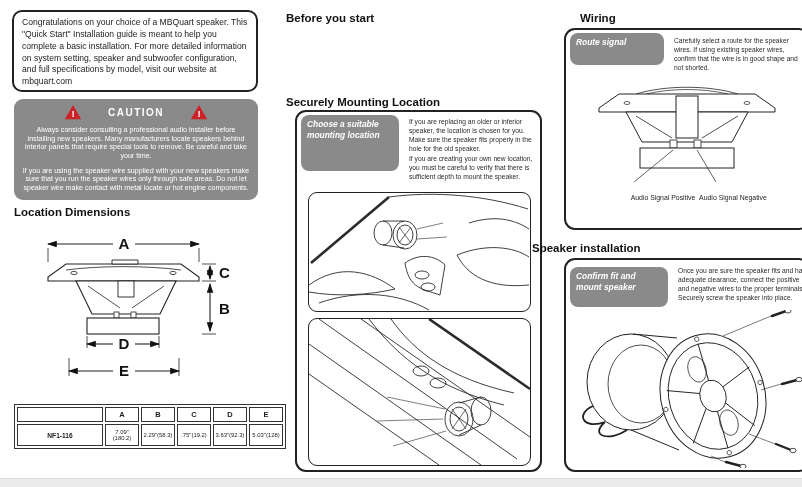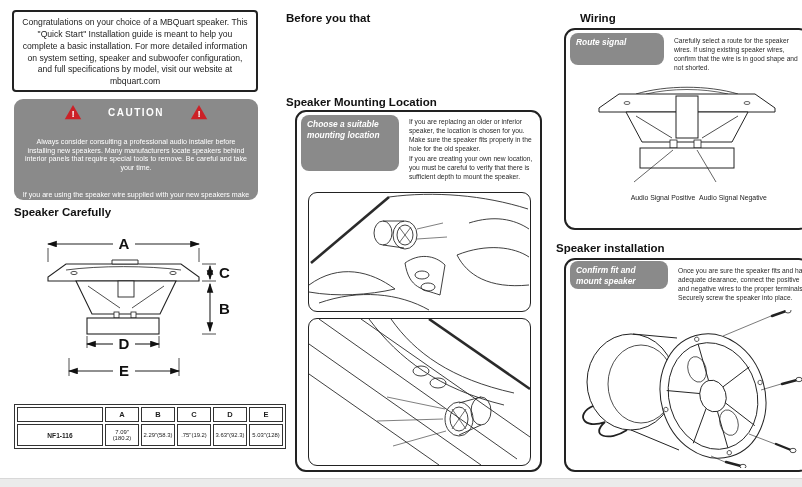--- a/index.html
+++ b/index.html
@@ -1,27 +1,27 @@
 <!DOCTYPE html>
 <html><head>
 <meta charset="utf-8">
 <style>
   html,body{margin:0;padding:0;background:#fff;}
   #page{position:relative;width:802px;height:487px;background:#ffffff;overflow:hidden;
         font-family:"Liberation Sans","DejaVu Sans",sans-serif;color:#1c1c1c;}
   .hd{position:absolute;font-weight:bold;font-size:11.5px;color:#111;}
   
   .intro-box{position:absolute;left:12px;top:10px;width:246px;height:82px;border:2px solid #222;
-             border-radius:4px;font-size:8.6px;line-height:1.38;text-align:center;
+             border-radius:10px;font-size:8.6px;line-height:1.38;text-align:left;
              padding:5px 8px;box-sizing:border-box;color:#222;}
   .caution-box{position:absolute;left:14px;top:99px;width:244px;height:101px;background:#8a8a8a;
                border-radius:9px;color:#fff;text-align:center;box-sizing:border-box;padding:4px 8px;}
   .caution-head{display:flex;align-items:center;justify-content:center;gap:26px;margin-top:1px;}
   .caution-title{font-weight:bold;font-size:10px;letter-spacing:1.5px;}
-  .caution-body{font-size:7.1px;line-height:1.22;margin-top:18px;}
+  .caution-body{font-size:7.1px;line-height:1.22;margin-top:6px;}
   .tri{width:18px;height:16px;display:block;}
   
   .dim-table{position:absolute;left:14px;top:404px;border-collapse:separate;border-spacing:2px;
              border:1px solid #333;background:#fff;}
   .dim-table td,.dim-table th{border:1px solid #333;text-align:center;background:#fff;}
   .dim-table th{width:30px;height:11px;font-size:7.5px;font-weight:bold;}
   .dim-table th.model-h{width:82px;}
   .dim-table td{height:18px;font-size:5.9px;color:#222;}
   .dim-table td.model{font-weight:bold;font-size:6.6px;}
   
@@ -53,24 +53,24 @@
         <path d="M12 1 L23 20 L1 20 Z" fill="#cc2127"></path>
         <text x="12" y="17.5" text-anchor="middle" font-size="13" font-weight="bold" fill="#fff" font-family="Liberation Sans,sans-serif">!</text>
       </svg>
       <span class="caution-title">CAUTION</span>
       <svg class="tri" viewBox="0 0 24 21">
         <path d="M12 1 L23 20 L1 20 Z" fill="#cc2127"></path>
         <text x="12" y="17.5" text-anchor="middle" font-size="13" font-weight="bold" fill="#fff" font-family="Liberation Sans,sans-serif">!</text>
       </svg>
     </div>
     <div class="caution-body">Always consider consulting a professional audio installer before installing new speakers. Many manufacturers locate speakers behind interior panels that require special tools to remove. Be careful and take your time.</div>
-    <div class="caution-body">If you are using the speaker wire supplied with your new speakers make sure that you run the speaker wires only through safe areas. Do not let speaker wire make contact with metal edges or hot engine components.</div>
-  </div>
-
-  <div class="hd" style="left:14px;top:206px;">Speaker Carefully</div>
+    <div class="caution-body">If you are using the speaker wire supplied with your new speakers make sure that you run the speaker wires only through safe areas. Do not let speaker wire make contact with metal locate or hot engine components.</div>
+  </div>
+
+  <div class="hd" style="left:14px;top:206px;">Location Dimensions</div>
 
   <svg style="position:absolute;left:14px;top:226px;" width="244" height="172" viewBox="0 0 244 172">
     <defs>
       <marker id="ah" markerWidth="9" markerHeight="8" refX="8" refY="3" orient="auto-start-reverse">
         <path d="M0,0 L9,3 L0,6 Z" fill="#111"></path>
       </marker>
     </defs>
     <g stroke="#222" stroke-width="1.1" fill="none">
 
       <line x1="34" y1="18" x2="99" y2="18" marker-start="url(#ah)"></line>
@@ -131,23 +131,23 @@
       <td class="model">NF1-116</td>
       <td>7.09"(180.2)</td>
       <td>2.29"(58.3)</td>
       <td>.75"(19.2)</td>
       <td>3.63"(92.3)</td>
       <td>5.03"(128)</td>
     </tr>
   </tbody>
     </table>
 
-  <div class="hd" style="left:286px;top:12px;">Before you that</div>
-
-  <div class="hd" style="left:286px;top:96px;">Speaker Mounting Location</div>
+  <div class="hd" style="left:286px;top:12px;">Before you start</div>
+
+  <div class="hd" style="left:286px;top:96px;">Securely Mounting Location</div>
 
   <div class="obox" style="left:283px;top:110px;width:247px;height:362px;">
     <div class="tab" style="left:4px;top:3px;width:98px;height:56px;">Choose a suitable mounting location</div>
     <div class="smallp" style="left:112px;top:5px;width:128px;">If you are replacing an older or inferior speaker, the location is chosen for you. Make sure the speaker fits properly in the hole for the old speaker.</div>
     <div class="smallp" style="left:112px;top:42px;width:128px;">If you are creating your own new location, you must be careful to verify that there is sufficient depth to mount the speaker.</div>
 
     <div class="ibox" style="left:11px;top:80px;width:223px;height:120px;">
       <svg width="221" height="118" viewBox="0 0 221 118">
         <g stroke="#2a2a2a" fill="none" stroke-width="0.9">
           <line x1="2" y1="70" x2="80" y2="4" stroke-width="2.6"></line>
@@ -223,24 +223,24 @@
         <rect x="120" y="58" width="7" height="8" fill="#fff" stroke-width="0.8"></rect>
         <rect x="66" y="66" width="94" height="20" fill="#fff"></rect>
         <line x1="99" y1="68" x2="60" y2="100" stroke-width="0.7"></line>
         <line x1="123" y1="68" x2="142" y2="100" stroke-width="0.7"></line>
       </g>
     </svg>
     <div class="wire-label" style="left:62px;top:164px;">Audio Signal Positive</div>
     <div class="wire-label" style="left:132px;top:164px;">Audio Signal Negative</div>
   </div>
 
-  <div class="hd" style="left:556px;top:242px;">Speaker installation</div>
+  <div class="hd" style="left:532px;top:242px;">Speaker installation</div>
 
   <div class="obox" style="left:552px;top:258px;width:246px;height:214px;">
-    <div class="tab" style="left:4px;top:1px;width:98px;height:28px;">Confirm fit and mount speaker</div>
+    <div class="tab" style="left:4px;top:7px;width:98px;height:40px;">Confirm fit and mount speaker</div>
     <div class="smallp" style="left:112px;top:6px;width:128px;">Once you are sure the speaker fits and has adequate clearance, connect the positive and negative wires to the proper terminals. Securely screw the speaker into place.</div>
 
     <svg style="position:absolute;left:5px;top:50px;" width="234" height="158" viewBox="0 0 234 158">
       <g stroke="#222" fill="none" stroke-width="1">
 
         <ellipse cx="60" cy="72" rx="44" ry="48"></ellipse>
         <ellipse cx="70" cy="74" rx="33" ry="39" stroke-width="0.8"></ellipse>
         <line x1="62" y1="24" x2="106" y2="28"></line>
         <line x1="60" y1="120" x2="108" y2="140"></line>
 

